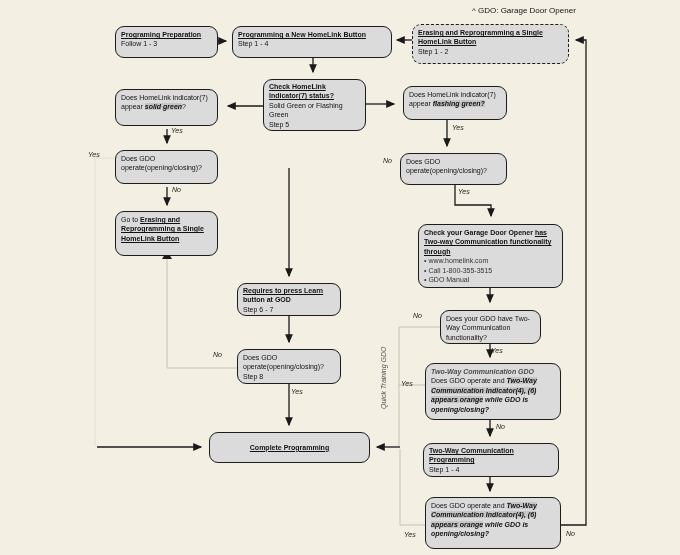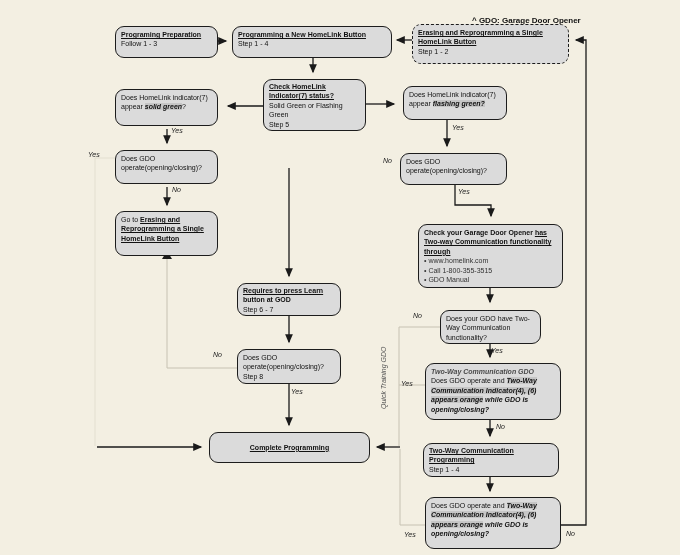--- a/index.html
+++ b/index.html
@@ -16,21 +16,21 @@
     padding:3px 5px; font-size:7px; line-height:1.35; color:#111;
   }
   .node.dashed { border-style:dashed; border-width:1.5px; }
   .t  { font-weight:bold; text-decoration:underline; }
   .b  { font-weight:bold; }
   .hl { background:#c6c6c6; font-style:italic; font-weight:bold; }
   .itb{ font-style:italic; font-weight:bold; }
   .tg { font-style:italic; font-weight:bold; color:#4a4a4a; }
   .ctr{ display:flex; align-items:center; justify-content:center; text-align:center; }
   .lbl{ position:absolute; font-size:7px; font-style:italic; color:#222; white-space:nowrap; }
-  .note{ position:absolute; left:472px; top:16px; font-size:8px; font-weight:bold; white-space:nowrap; }
+  .note{ position:absolute; left:472px; top:6px; font-size:8px; font-weight:normal; white-space:nowrap; }
   .rot{
     position:absolute; left:380px; top:409px;
     transform:rotate(-90deg); transform-origin:left top;
     font-size:7px; font-style:italic; color:#555; white-space:nowrap;
   }
   .bullets div { color:#333; }
 </style>
 </head>
 <body>
 

